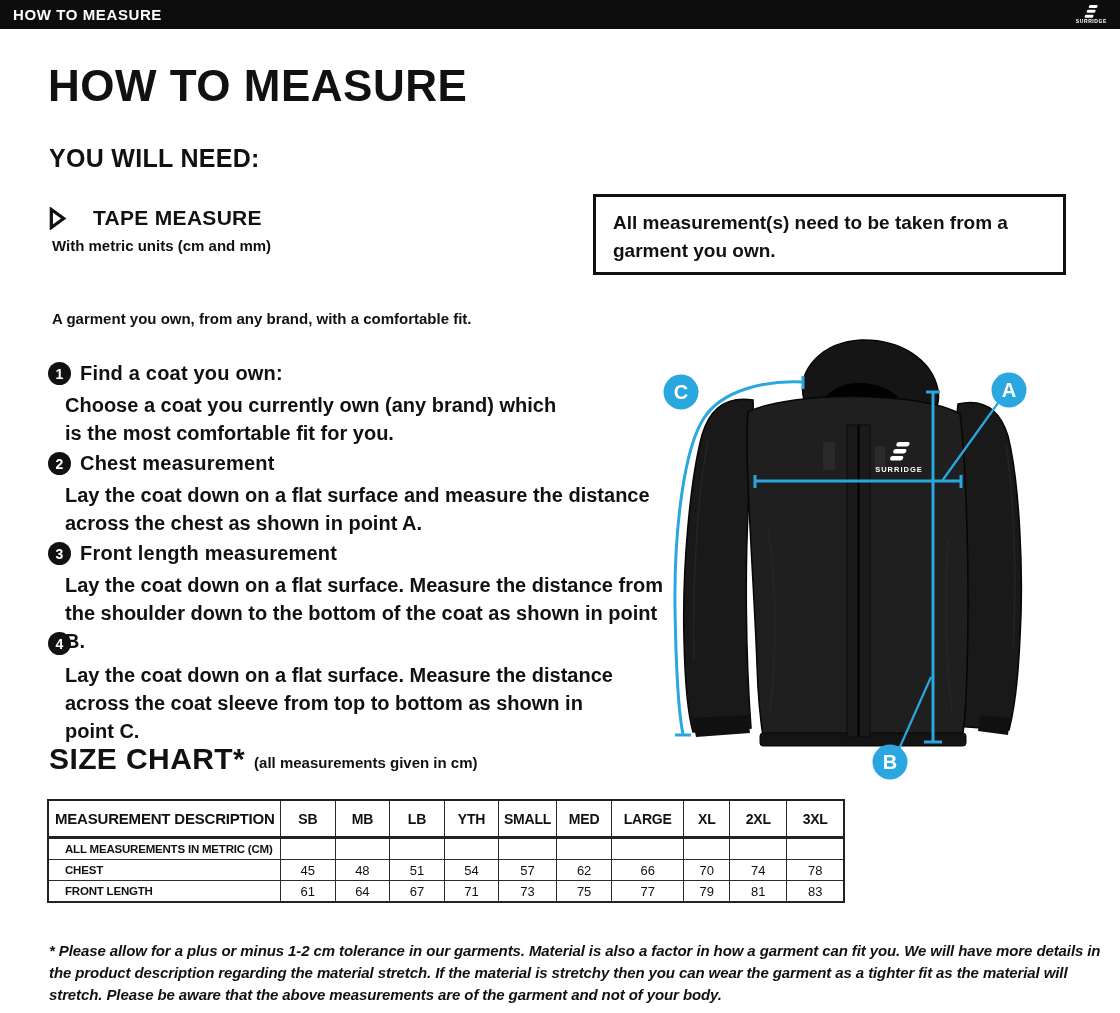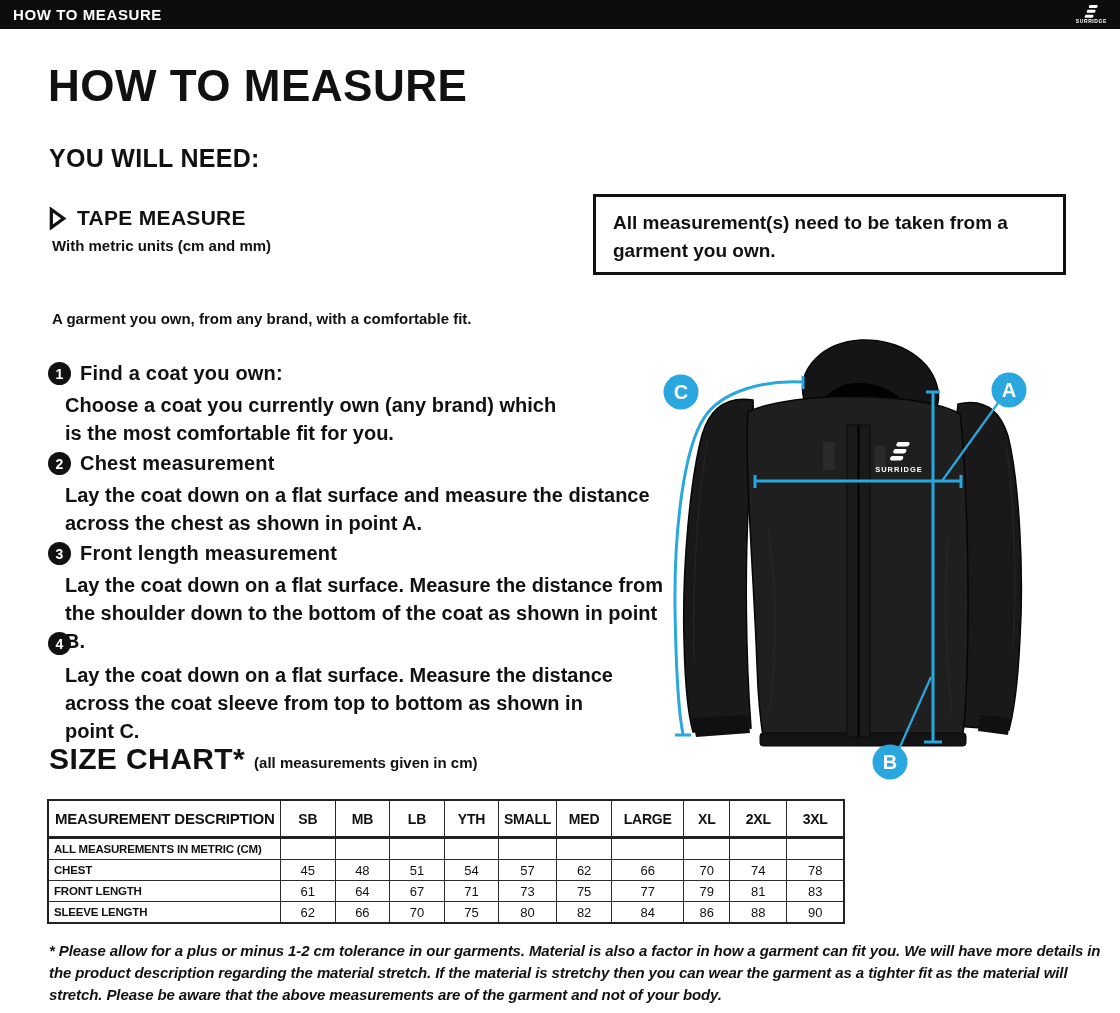--- a/index.html
+++ b/index.html
@@ -9,21 +9,21 @@
   .topbar{position:absolute;left:0;top:0;width:1120px;height:29px;background:#0d0d0d;
           display:flex;align-items:center;justify-content:space-between;box-sizing:border-box;
           padding:0 13px;}
   .topbar-title{color:#fff;font-size:15px;font-weight:bold;letter-spacing:.6px;}
   .brand{display:flex;flex-direction:column;align-items:center;line-height:1;}
   .brand-text{color:#fff;font-size:5px;font-weight:bold;letter-spacing:.6px;margin-top:1px;}
   
   .h1{position:absolute;left:48px;top:64px;font-size:44px;font-weight:bold;letter-spacing:.5px;line-height:1;}
   .h2{position:absolute;left:49px;top:146px;font-size:25px;font-weight:bold;letter-spacing:.3px;line-height:1;}
   
-  .need{position:absolute;left:48px;display:flex;align-items:center;gap:10px;}
+  .need{position:absolute;left:48px;display:flex;align-items:center;gap:26px;}
   .need-label{font-size:21px;font-weight:bold;letter-spacing:.3px;}
   .need-sub{position:absolute;left:52px;font-size:15px;font-weight:bold;}
   .n1{top:206px}.n1s{top:237px}.n2{top:279px}.n2s{top:310px}
   
   .notice{position:absolute;left:593px;top:151px;width:473px;height:81px;border:3px solid #111;
           box-sizing:border-box;padding:12px 17px;font-size:19px;font-weight:bold;line-height:1.45;margin-top:43px;}
   
   .step{position:absolute;left:48px;}
   .s1{top:362px}.s2{top:452px}.s3{top:542px}.s4{top:632px}
   .step-head{display:flex;align-items:center;gap:9px;}
@@ -38,21 +38,21 @@
   .sc-head{position:absolute;left:49px;top:744px;display:flex;align-items:flex-end;gap:9px;}
   .sc-title{font-size:30px;font-weight:bold;letter-spacing:.4px;line-height:1;}
   .sc-sub{font-size:15px;font-weight:bold;padding-bottom:3px;}
   table.sizes{position:absolute;left:47px;top:799px;width:798px;border-collapse:collapse;
               table-layout:fixed;border:2px solid #222;}
   table.sizes td{border:1px solid #2b2b2b;overflow:hidden;white-space:nowrap;}
   tr.hdr td{height:33px;font-size:14px;font-weight:bold;text-align:center;letter-spacing:-.2px;
             border-bottom:3px solid #222;}
   tr.hdr td.desc{text-align:left;padding-left:6px;font-size:15px;}
   tr.datarow td{height:18px;font-size:13px;text-align:center;}
-  tr.datarow td.rowlabel{text-align:left;padding-left:5px;font-weight:bold;font-size:11.5px;letter-spacing:-.2px;}
+  tr.datarow td.rowlabel{text-align:left;padding-left:16px;font-weight:bold;font-size:11.5px;letter-spacing:-.2px;}
   
   .footnote{position:absolute;left:49px;top:940px;width:1062px;font-size:15px;font-weight:bold;
             font-style:italic;line-height:1.45;letter-spacing:-.1px;}
 </style>
 </head>
 <body>
 
 <div class="page">
 
   <div class="topbar">
@@ -239,31 +239,18 @@
           <td>64</td>
           <td>67</td>
           <td>71</td>
           <td>73</td>
           <td>75</td>
           <td>77</td>
           <td>79</td>
           <td>81</td>
           <td>83</td>
         </tr>
-        <tr class="datarow">
-          <td class="rowlabel">SLEEVE LENGTH</td>
-          <td>62</td>
-          <td>66</td>
-          <td>70</td>
-          <td>75</td>
-          <td>80</td>
-          <td>82</td>
-          <td>84</td>
-          <td>86</td>
-          <td>88</td>
-          <td>90</td>
-        </tr>
       </tbody>
   </table>
 
   <div class="footnote">* Please allow for a plus or minus 1-2 cm tolerance in our garments. Material is also a factor in how a garment can fit you. We will have more details in the product description regarding the material stretch.  If the material is stretchy then you can wear the garment as a tighter fit as the material will stretch.  Please be aware that the above measurements are of the garment and not of your body.</div>
 
 </div>
 
 </body></html>

